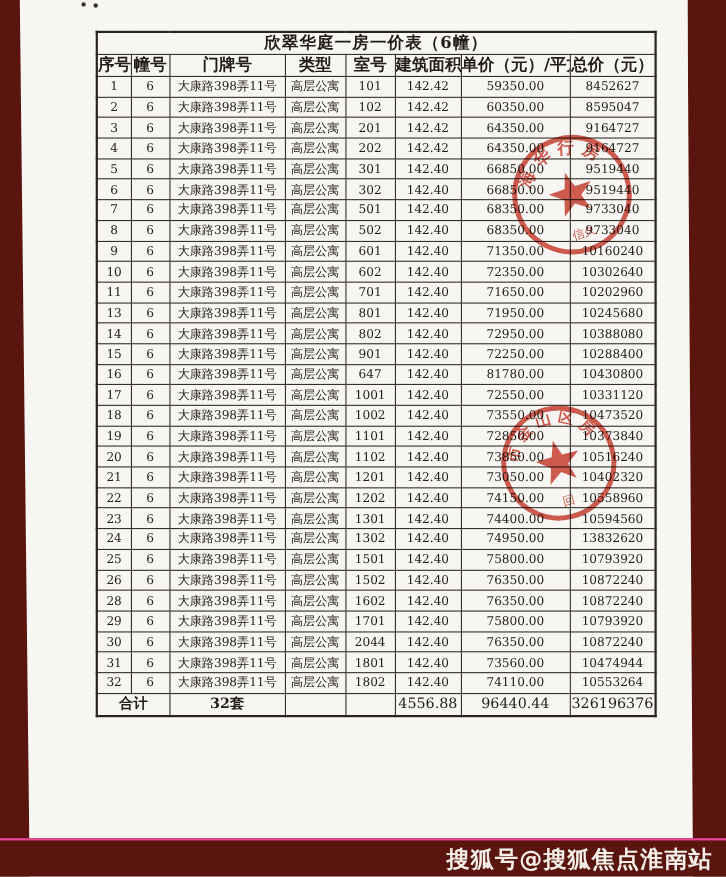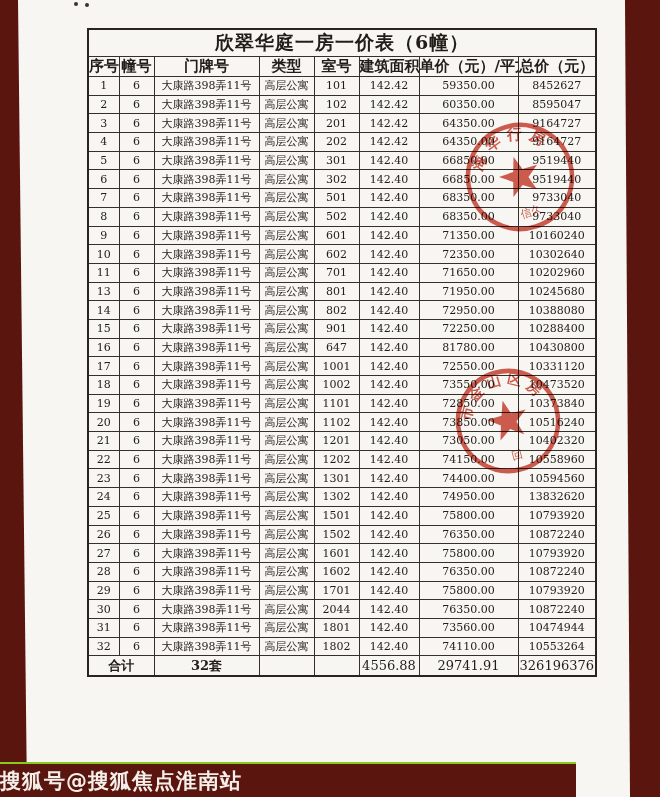--- a/index.html
+++ b/index.html
@@ -7,44 +7,44 @@
     width:660px;height:797px;position:relative;overflow:hidden;
     background:#f7f6f2;
     font-family:"DejaVu Sans","Liberation Sans",sans-serif;
   }
   
   .band{position:absolute;top:0;height:797px;background:#5b150f;}
   .band-left{left:0;width:30px;clip-path:polygon(0 0,18px 0,27px 100%,0 100%);}
   .band-right{left:622px;width:38px;clip-path:polygon(3px 0,38px 0,38px 100%,8px 100%);}
   
   .footer-bar{
-    position:absolute;left:0;top:762px;width:576px;height:35px;
-    background:#5b150f;border-top:2px solid #84cc16;box-sizing:border-box;
-    display:flex;align-items:center;justify-content:flex-start;
+    position:absolute;left:0;top:762px;width:660px;height:35px;
+    background:#5b150f;border-top:2px solid #ec4899;box-sizing:border-box;
+    display:flex;align-items:center;justify-content:flex-end;
   }
   .footer-text{
     color:#f5efe9;font-size:21px;font-weight:bold;letter-spacing:1px;
     padding-right:12px;font-family:"DejaVu Sans","Liberation Sans",sans-serif;
   }
   
   .specks{position:absolute;left:74px;top:2px;width:4px;height:4px;border-radius:50%;
     background:#3a322c;box-shadow:11px 1px 0 0 #3a322c;}
   
   .price-table{
     position:absolute;left:87px;top:28px;width:508px;
     border-collapse:collapse;table-layout:fixed;
     font-family:"DejaVu Serif","Liberation Serif",serif;
     color:#211d18;
   }
   .price-table td,.price-table th{
     border:1px solid #35302a;text-align:center;vertical-align:middle;
     padding:0;overflow:hidden;white-space:nowrap;
   }
   .price-table{border:2px solid #29241f;}
-  .title-row th{height:19px;font-size:19px;font-weight:bold;letter-spacing:1px;border-bottom:1px solid #35302a;}
+  .title-row th{height:19px;font-size:15px;font-weight:bold;letter-spacing:1px;border-bottom:1px solid #35302a;}
   .header-row th{height:18px;font-size:15px;font-weight:bold;}
   tbody tr{height:18.69px;}
   tbody td{font-size:11px;}
   .summary-row td{height:19px;font-size:13px;}
   .summary-label{font-weight:bold;}
   
   .seal{position:absolute;mix-blend-mode:multiply;opacity:.82;pointer-events:none;}
   .seal-1{left:463px;top:120px;}
   .seal-2{left:451px;top:364px;}
 </style>
@@ -326,30 +326,20 @@
         <td>26</td>
         <td>6</td>
         <td>大康路398弄11号</td>
         <td>高层公寓</td>
         <td>1502</td>
         <td>142.40</td>
         <td>76350.00</td>
         <td>10872240</td>
       </tr>
       <tr>
-        <td>27</td>
-        <td>6</td>
-        <td>大康路398弄11号</td>
-        <td>高层公寓</td>
-        <td>1601</td>
-        <td>142.40</td>
-        <td>75800.00</td>
-        <td>10793920</td>
-      </tr>
-      <tr>
         <td>28</td>
         <td>6</td>
         <td>大康路398弄11号</td>
         <td>高层公寓</td>
         <td>1602</td>
         <td>142.40</td>
         <td>76350.00</td>
         <td>10872240</td>
       </tr>
       <tr>
@@ -393,21 +383,21 @@
         <td>10553264</td>
       </tr>
     </tbody>
   <tfoot>
     <tr class="summary-row">
       <td colspan="2" class="summary-label">合计</td>
       <td class="summary-label">32套</td>
       <td></td>
       <td></td>
       <td>4556.88</td>
-      <td>29741.91</td>
+      <td>96440.44</td>
       <td>326196376</td>
     </tr>
   </tfoot>
 </table>
 
 <svg class="seal seal-1" width="114" height="114" viewBox="-57 -57 114 114">
   <g transform="rotate(-18)" fill="#c9392a" stroke="none">
     <circle cx="0" cy="0" r="52" fill="none" stroke="#c9392a" stroke-width="4.5"></circle>
     <polygon points="0,-21 4.9,-6.8 20,-6.5 8,2.6 12.3,17 0,8.4 -12.3,17 -8,2.6 -20,-6.5 -4.9,-6.8"></polygon>
     <path id="sealArc1" d="M -38,0 A 38,38 0 0 1 38,0" fill="none"></path>

